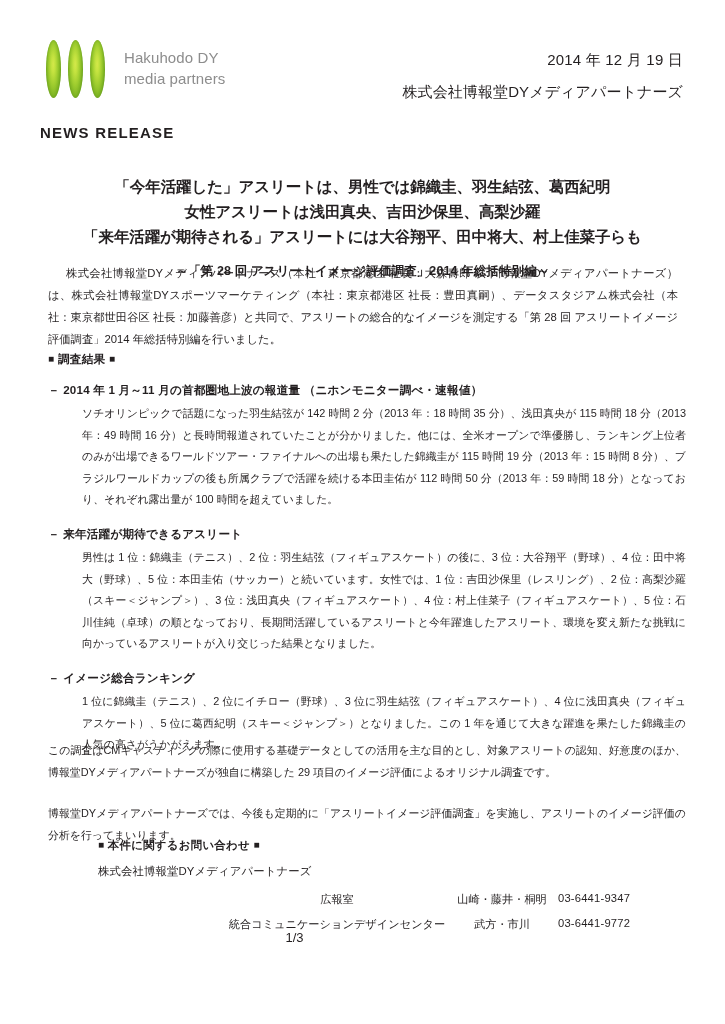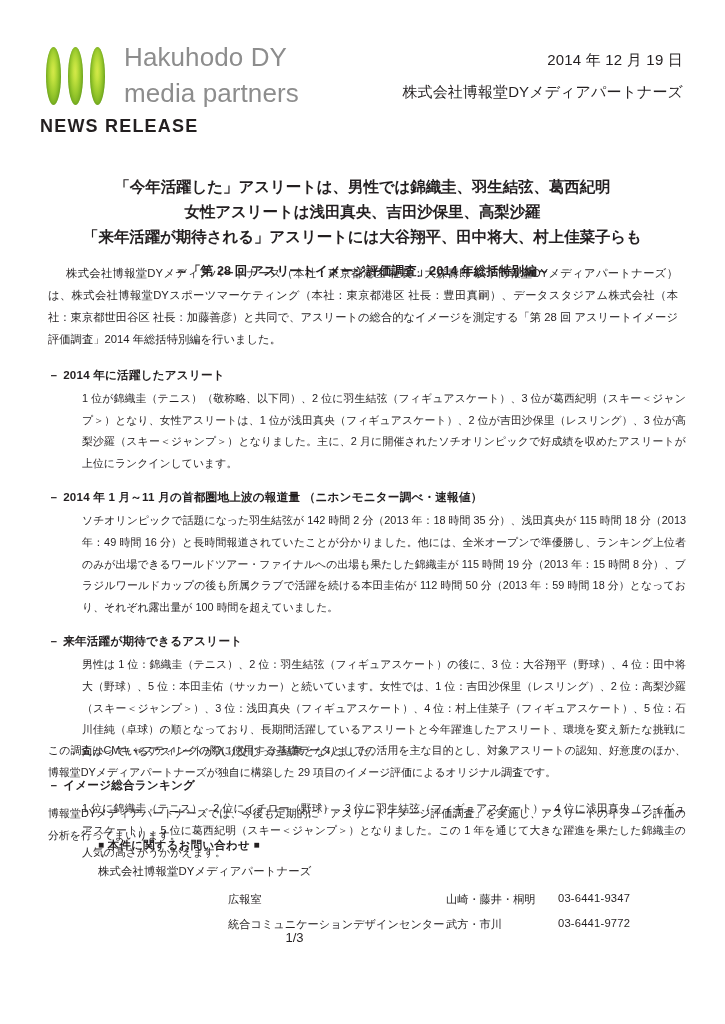--- a/index.html
+++ b/index.html
@@ -44,21 +44,21 @@
     width: 15px;
     height: 58px;
     border-radius: 50% / 50%;
     background:
       radial-gradient(ellipse 52% 60% at 48% 42%, #d4e84a 0%, #c3e23f 24%, #9ccb2e 62%, #76ae21 100%);
     box-shadow: inset 0 0 3px rgba(90,140,20,0.55);
   }
   .logo-text {
     margin-left: 19px;
     color: #8d8d8d;
-    font-size: 26px;
+    font-size: 15px;
     line-height: 1.38;
     letter-spacing: 0.1px;
     font-weight: 400;
     white-space: pre-line;
   }
   .header-right {
     position: absolute;
     right: 42px;
     top: 6px;
     text-align: right;
@@ -66,22 +66,22 @@
     line-height: 2.1;
     color: #231f20;
   }
   .header-right .hdr-date { letter-spacing: 0.2px; }
   .header-right .hdr-company { letter-spacing: 0.1px; }
 
   
   .news-release {
     position: absolute;
     left: 40px;
-    top: 116px;
-    font-size: 18px;
+    top: 124px;
+    font-size: 15px;
     font-weight: bold;
     letter-spacing: 1.2px;
     color: #231f20;
   }
 
   
   .title-block {
     position: absolute;
     left: 0;
     top: 160px;
@@ -190,20 +190,21 @@
     margin-top: 13px;
     margin-left: 130px;
     border-collapse: collapse;
     font-size: 11.2px;
     color: #231f20;
   }
   .contact-table td {
     padding: 0 0 10px 0;
     vertical-align: top;
     white-space: nowrap;
+    text-align: center;
   }
   .contact-table td.dept { width: 218px; }
   .contact-table td.person { width: 112px; }
   .contact-table td.tel { letter-spacing: 0.2px; }
 
   
   .footer {
     position: absolute;
     left: 0;
     top: 930px;
@@ -244,25 +245,26 @@
     <div class="title-line">「来年活躍が期待される」アスリートには大谷翔平、田中将大、村上佳菜子らも</div>
     <div class="subtitle">～「第 28 回  アスリートイメージ評価調査」2014 年総括特別編～</div>
   </div>
 
   <div class="lead">
     <span class="indent"></span><span>株式会社博報堂DYメディアパートナーズ（本社：東京都港区  社長：大森壽郎  以下博報堂DYメディアパートナーズ）は、株式会社博報堂DYスポーツマーケティング（本社：東京都港区  社長：豊田真嗣）、データスタジアム株式会社（本社：東京都世田谷区  社長：加藤善彦）と共同で、アスリートの総合的なイメージを測定する「第 28 回  アスリートイメージ評価調査」2014 年総括特別編を行いました。</span>
   </div>
 
   <div id="results-section">
 
-
-    <div class="result-group">
-      <div class="sub-head">－ 2014 年に活躍したアスリート</div>
-      <div class="para">1 位が錦織圭（テニス）（敬称略、以下同）、2 位に羽生結弦（フィギュアスケート）、3 位が葛西紀明（スキー＜ジャンプ＞）となり、女性アスリートは、1 位が浅田真央（フィギュアスケート）、2 位が吉田沙保里（レスリング）、3 位が高梨沙羅（スキー＜ジャンプ＞）となりました。主に、2 月に開催されたソチオリンピックで好成績を収めたアスリートが上位にランクインしています。</div>
-    </div>
+    <div class="section-head">
+      <span class="sq">■</span>
+      <span>調査結果</span>
+      <span class="sq">■</span>
+    </div>
+
 
     <div class="result-group">
       <div class="sub-head">－ 2014 年 1 月～11 月の首都圏地上波の報道量 （ニホンモニター調べ・速報値）</div>
       <div class="para">ソチオリンピックで話題になった羽生結弦が 142 時間 2 分（2013 年：18 時間 35 分）、浅田真央が 115 時間 18 分（2013 年：49 時間 16 分）と長時間報道されていたことが分かりました。他には、全米オープンで準優勝し、ランキング上位者のみが出場できるワールドツアー・ファイナルへの出場も果たした錦織圭が 115 時間 19 分（2013 年：15 時間 8 分）、ブラジルワールドカップの後も所属クラブで活躍を続ける本田圭佑が 112 時間 50 分（2013 年：59 時間 18 分）となっており、それぞれ露出量が 100 時間を超えていました。</div>
     </div>
 
     <div class="result-group">
       <div class="sub-head">－ 来年活躍が期待できるアスリート</div>
       <div class="para">男性は 1 位：錦織圭（テニス）、2 位：羽生結弦（フィギュアスケート）の後に、3 位：大谷翔平（野球）、4 位：田中将大（野球）、5 位：本田圭佑（サッカー）と続いています。女性では、1 位：吉田沙保里（レスリング）、2 位：高梨沙羅（スキー＜ジャンプ＞）、3 位：浅田真央（フィギュアスケート）、4 位：村上佳菜子（フィギュアスケート）、5 位：石川佳純（卓球）の順となっており、長期間活躍しているアスリートと今年躍進したアスリート、環境を変え新たな挑戦に向かっているアスリートが入り交じった結果となりました。</div>
     </div>

